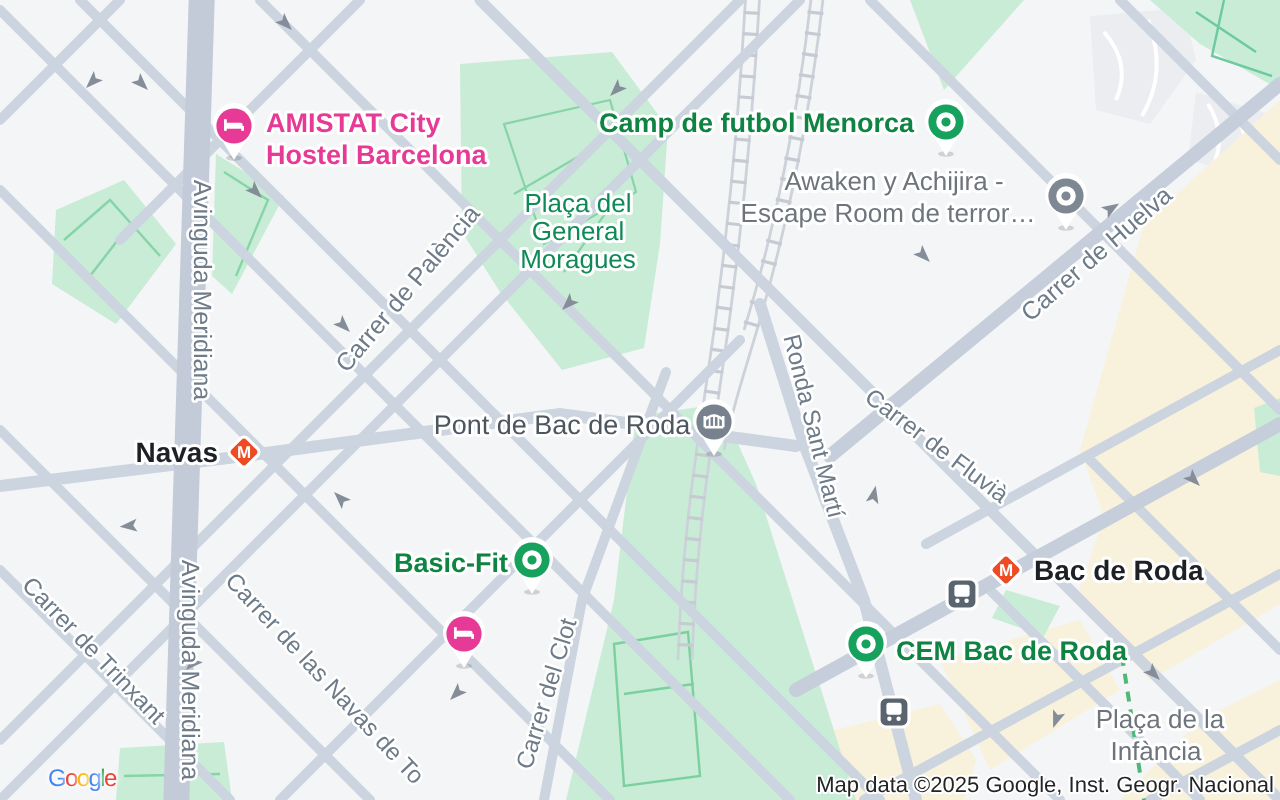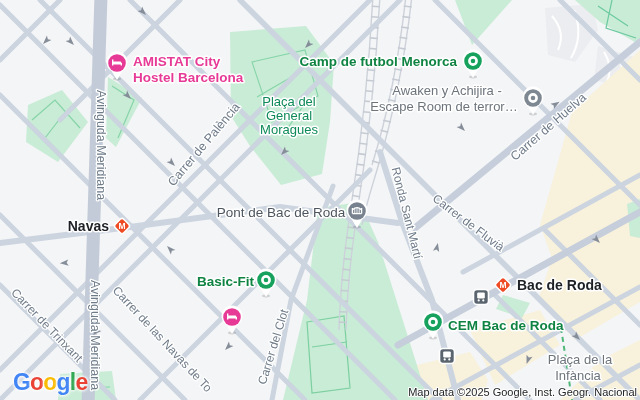--- a/index.html
+++ b/index.html
@@ -16,21 +16,21 @@
   .poi-gray{fill:#6d747c;paint-order:stroke;stroke:#ffffff;stroke-width:3px;
             stroke-linejoin:round;font-weight:500;}
   .poi-dark{fill:#4d555e;paint-order:stroke;stroke:#ffffff;stroke-width:3px;
             stroke-linejoin:round;font-weight:500;}
   .transit-dark{fill:#1d2126;paint-order:stroke;stroke:#ffffff;stroke-width:3px;
                 stroke-linejoin:round;font-weight:700;}
   .poi-pink{fill:#e73a96;paint-order:stroke;stroke:#ffffff;stroke-width:3px;
             stroke-linejoin:round;font-weight:600;}
   .attr-txt{fill:#222426;paint-order:stroke;stroke:#ffffff;stroke-width:2px;
             stroke-linejoin:round;font-weight:400;}
-  #glogo{position:absolute;left:13px;bottom:4px;font-size:23px;font-weight:700;
+  #glogo{position:absolute;left:24px;bottom:4px;font-size:12px;font-weight:400;
          letter-spacing:-0.8px;
          text-shadow:0 0 3px #fff,0 0 3px #fff,0 0 4px #fff;cursor:pointer;}
   #glogo span{display:inline-block;}
 </style>
 </head>
 <body>
 
 <div id="map">
 <svg width="640" height="400" viewBox="0 0 640 400" xmlns="http://www.w3.org/2000/svg">
   <defs>

